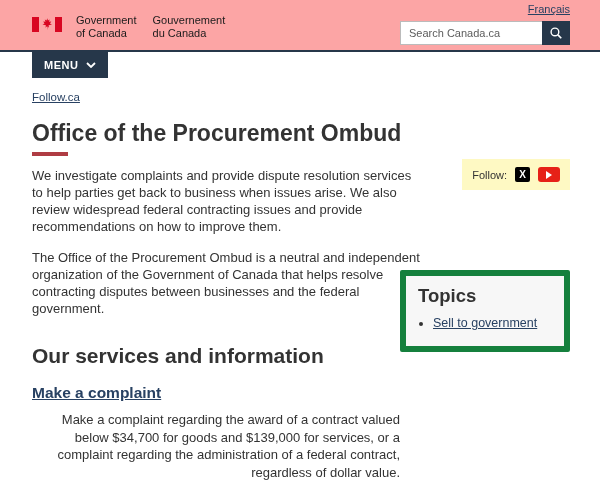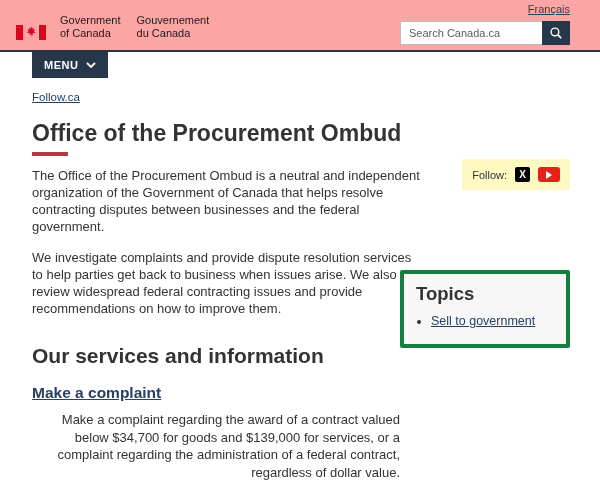--- a/index.html
+++ b/index.html
@@ -7,21 +7,21 @@
   body {
     font-family:"Liberation Sans", sans-serif;
     background:#fff; color:#333; position:relative; overflow:hidden;
   }
   
   header { position:relative; height:52px; border-bottom:2px solid #26374a; background:#fca5a5; }
   .lang-link {
     position:absolute; top:3px; right:30px; font-size:11px;
     color:#284162; text-decoration:underline; cursor:pointer;
   }
-  .brand { position:absolute; top:14px; left:16px; display:flex; align-items:flex-end; gap:14px; cursor:pointer; }
+  .brand { position:absolute; top:14px; left:32px; display:flex; align-items:flex-start; gap:14px; cursor:pointer; }
   .flag-svg { margin-top:3px; display:block; }
   .brand-text { display:flex; gap:16px; }
   .brand-col { font-size:11px; line-height:13px; color:#1b1b1b; }
   .brand-col span { display:block; }
   .search-wrap { position:absolute; top:21px; right:30px; display:flex; }
   .search-input {
     width:142px; height:24px; border:1px solid #bbb; border-right:none;
     font-size:11px; padding:0 8px; color:#333; outline:none;
     font-family:"Liberation Sans", sans-serif; background:#fff;
   }
@@ -67,21 +67,21 @@
     cursor:pointer; text-decoration:none;
   }
   .yt-icon {
     width:22px; height:15px; background:#e62117; border-radius:3px;
     display:flex; align-items:center; justify-content:center; cursor:pointer;
   }
   .yt-tri { width:0; height:0; border-left:6px solid #fff; border-top:4px solid transparent; border-bottom:4px solid transparent; }
   
   .topics-box {
     position:absolute; top:270px; right:30px; width:170px;
-    background:#f7f7f7; border:4px solid #15803d; border-radius:2px;
+    background:#f7f7f7; border:6px solid #15803d; border-radius:2px;
     padding:9px 12px 16px;
   }
   .topics-box h3 { font-size:18.5px; font-weight:bold; color:#333; }
   .topics-box ul { margin:9px 0 0 15px; }
   .topics-box li { font-size:12.5px; color:#333; }
   .topics-box a { color:#284162; text-decoration:underline; cursor:pointer; }
 </style>
 </head>
 <body>
 
@@ -126,22 +126,22 @@
   </button>
 </div>
 
 <nav class="breadcrumb">
   <a>Follow.ca</a>
 </nav>
 
 <main>
   <h1>Office of the Procurement Ombud</h1>
 
+  <p class="intro">We investigate complaints and provide dispute resolution services to help parties get back to business when issues arise. We also review widespread federal contracting issues and provide recommendations on how to improve them.</p>
   <p class="intro">The Office of the Procurement Ombud is a neutral and independent organization of the Government of Canada that helps resolve contracting disputes between businesses and the federal government.</p>
-  <p class="intro">We investigate complaints and provide dispute resolution services to help parties get back to business when issues arise. We also review widespread federal contracting issues and provide recommendations on how to improve them.</p>
 
   <h2>Our services and information</h2>
 
   <div class="service">
     <a class="service-link">Make a complaint</a>
     <p class="service-desc">Make a complaint regarding the award of a contract valued below $34,700 for goods and $139,000 for services, or a complaint regarding the administration of a federal contract, regardless of dollar value.</p>
   </div>
 
 </main>
 

